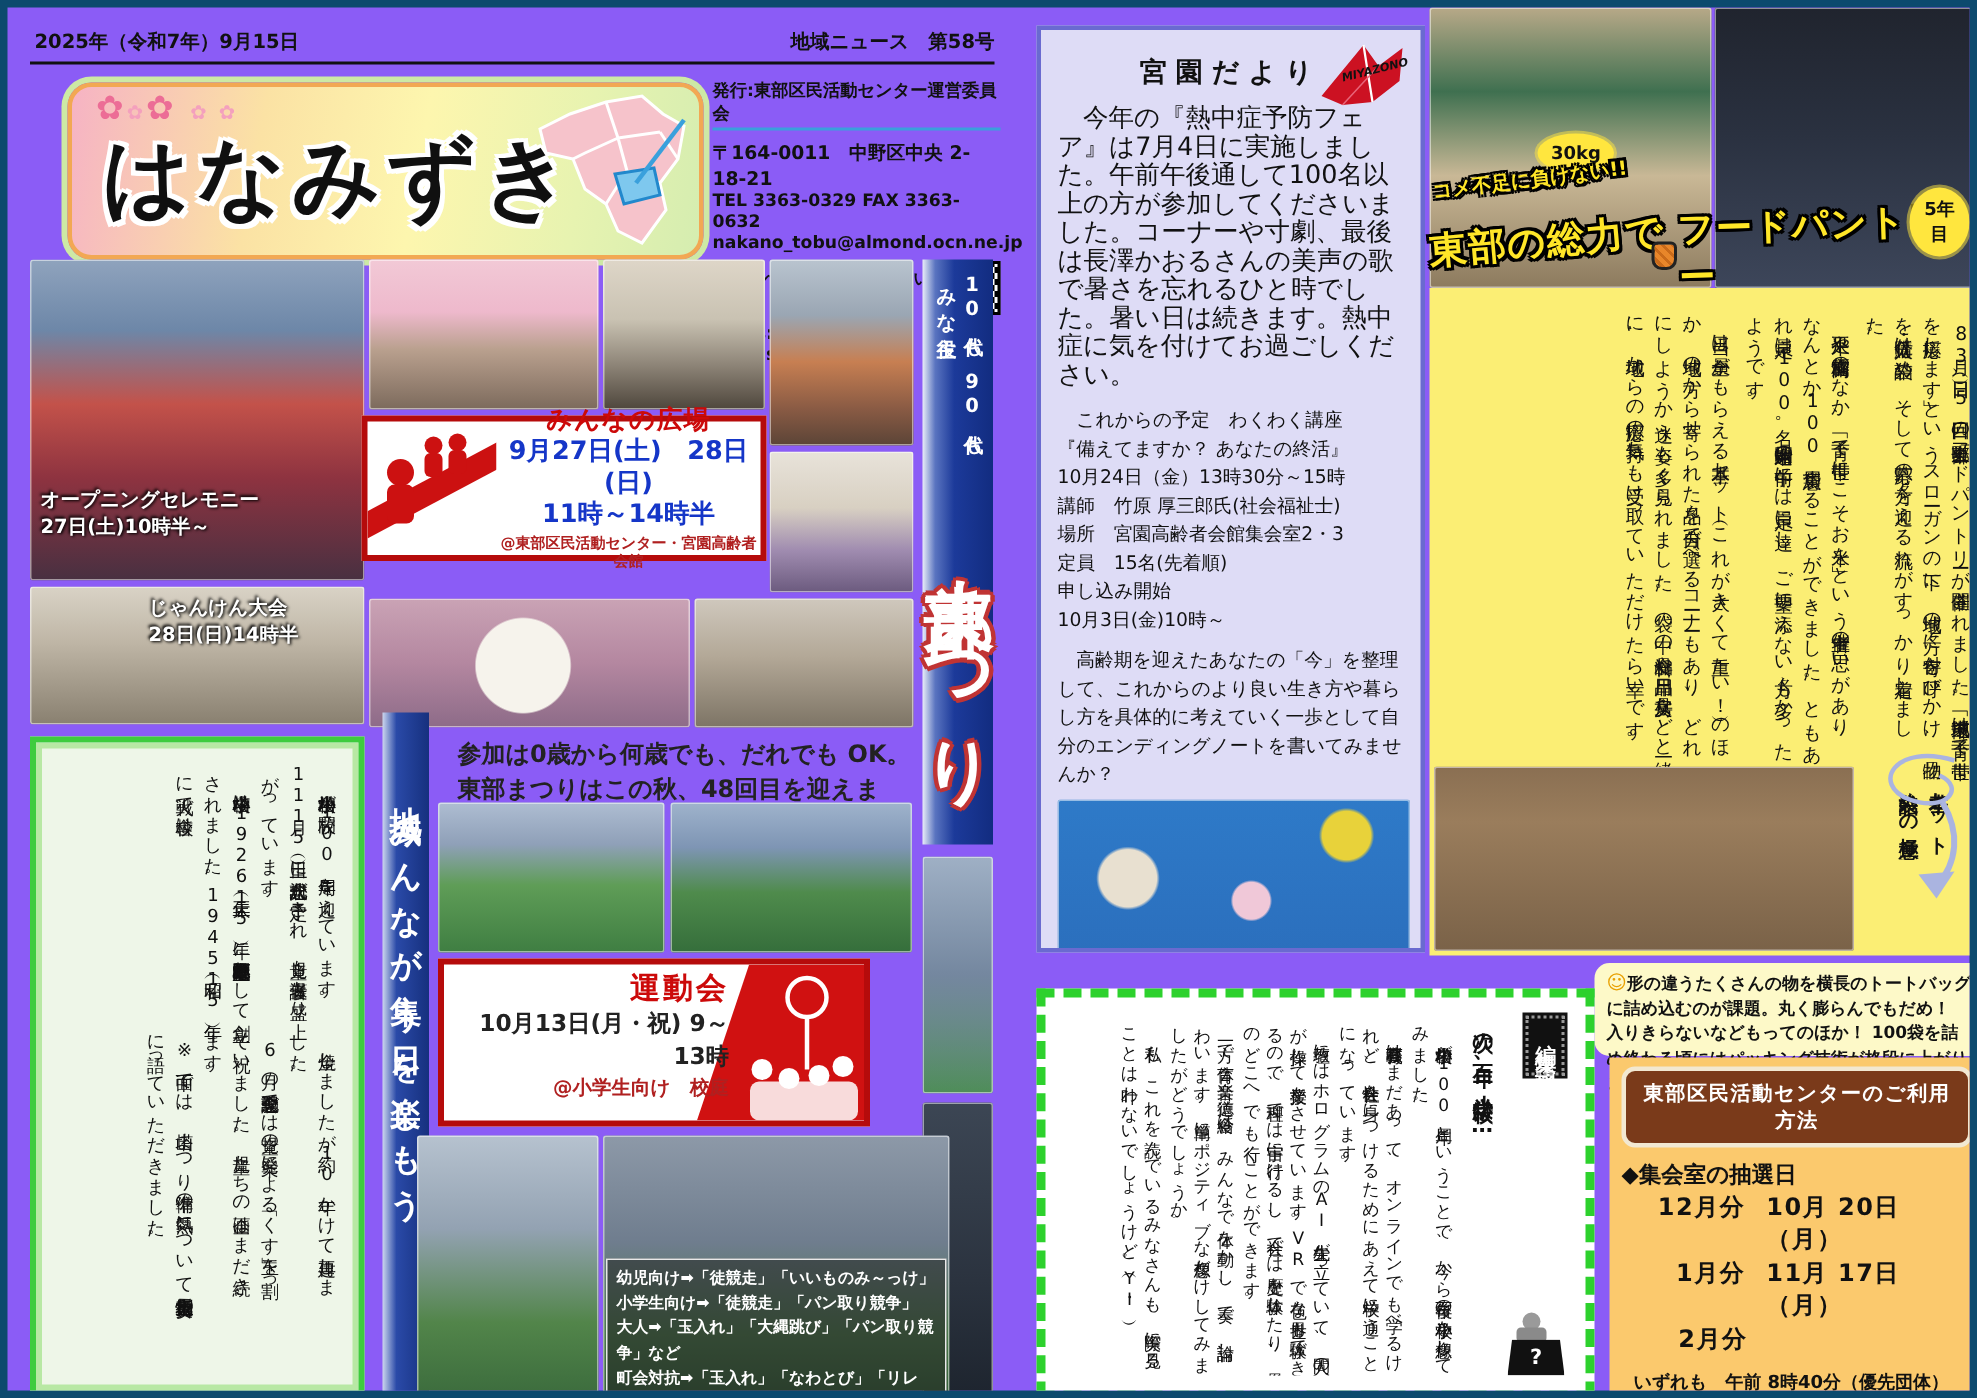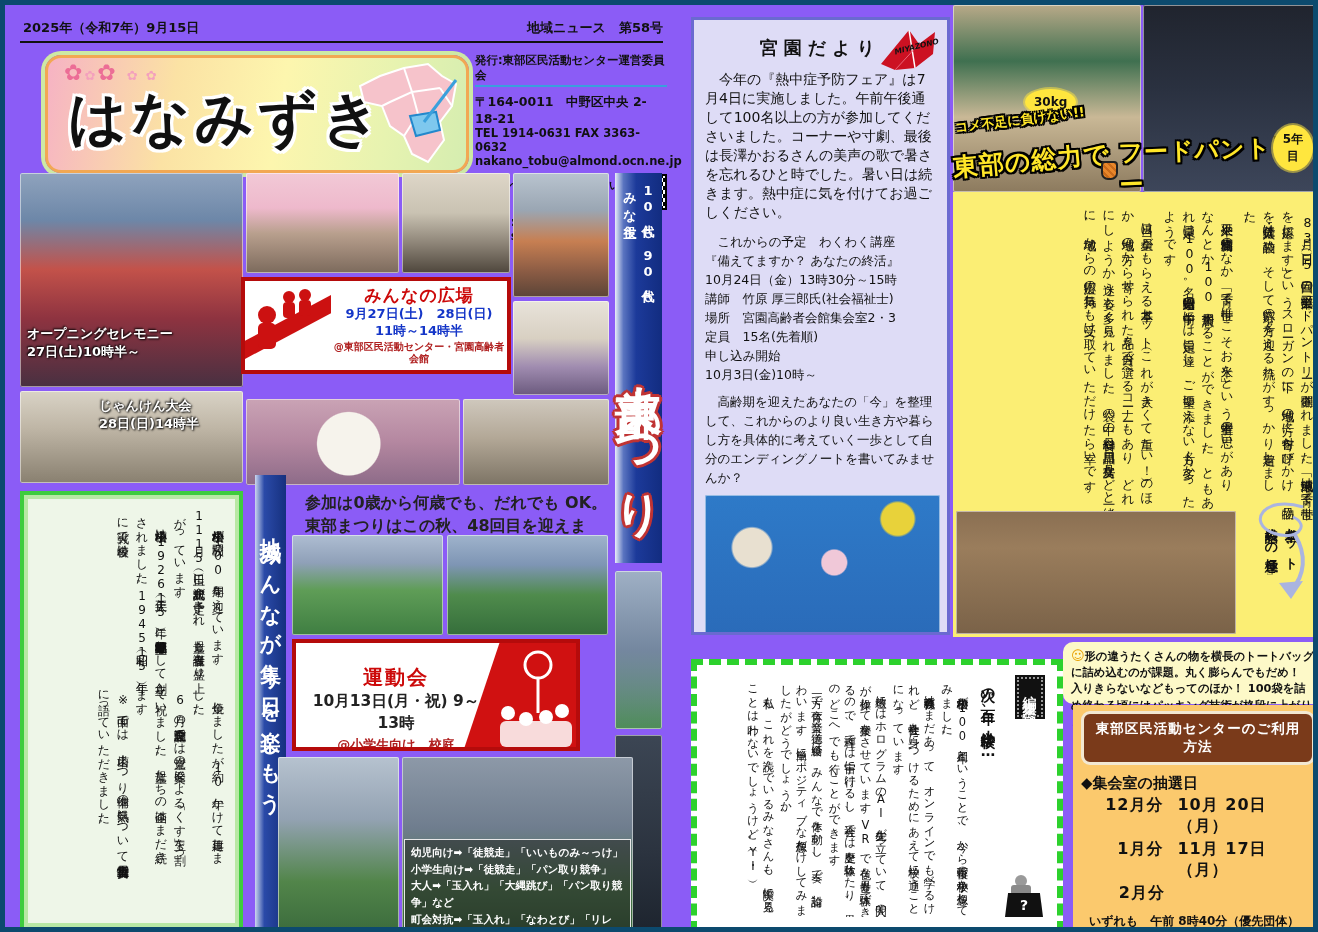--- a/index.html
+++ b/index.html
@@ -75,27 +75,27 @@
 
   .ph-cap { position:absolute; color:#fff; font-size:13px; font-weight:bold; line-height:1.35;
             text-shadow:1px 1px 2px #000, -1px -1px 2px #000; }
 
   
   .hiroba { left:236px; top:272px; width:270px; height:97px; background:#fff; border:4px solid #b50b0b;
             display:flex; align-items:center; }
   .hiroba-ill { width:86px; height:100%; flex:0 0 auto; position:relative; overflow:hidden; }
   .hiroba-txt { flex:1; text-align:center; line-height:1.25; }
   .hiroba-title { color:#cc0909; font-size:17px; font-weight:900; letter-spacing:1px; }
-  .hiroba-dates, .hiroba-time { color:#1536c8; font-size:13px; font-weight:900; }
+  .hiroba-dates, .hiroba-time { color:#1536c8; font-size:17px; font-weight:900; }
   .hiroba-venue { color:#b02020; font-size:10px; font-weight:bold; margin-top:2px; }
 
   .undokai { left:287px; top:634px; width:288px; height:112px; background:#fff; border:4px solid #b50b0b; overflow:hidden; }
   .undokai-red { position:absolute; right:0; top:0; width:116px; height:100%; background:#d01111;
                  clip-path:polygon(34% 0,100% 0,100% 100%,4% 100%); }
-  .undokai-txt { position:absolute; left:10px; top:20px; width:180px; text-align:center; line-height:1.4; }
+  .undokai-txt { position:absolute; left:10px; top:1px; width:180px; text-align:right; line-height:1.4; }
   .undokai-title { color:#cc0909; font-size:20px; font-weight:900; letter-spacing:2px; }
   .undokai-dt { color:#222; font-size:15.5px; font-weight:900; }
   .undokai-venue { color:#b02020; font-size:13px; font-weight:bold; margin-top:2px; }
 
   
   .band-right { left:610px; top:168px; width:47px; height:390px;
                 background:linear-gradient(90deg,#e9edf8 0%,#5a74c0 18%,#1c3a9a 45%,#122c80 100%); }
   .band-sub { position:absolute; left:50%; transform:translateX(-50%); top:10px; height:136px;
               color:#fff; font-size:13px; font-weight:900; letter-spacing:1px; }
   .band-title { left:596px; top:300px; width:76px; height:256px; color:#fff; font-size:47px; font-weight:900;
@@ -123,21 +123,21 @@
   
   .intro { left:300px; top:486px; width:303px; text-align:left; font-size:16px; font-weight:bold; color:#222; line-height:1.45; }
   .progcap { left:399px; top:834px; width:227px; height:92px; background:rgba(35,35,35,.55);
              border:1px solid #e8e8e8; color:#fff; font-size:10.6px; font-weight:bold; line-height:1.58; padding:4px 6px; }
 
   
   .miya { left:686px; top:12px; width:259px; height:618px; background:#dedcf6; border:3px solid #6a6ad0; padding:10px 11px; overflow:hidden; }
   .miya-title { text-align:center; font-size:18px; font-weight:bold; letter-spacing:6px; margin-top:6px; }
   .crane { position:absolute; right:6px; top:4px; width:66px; height:50px; }
   .crane-label { position:absolute; right:8px; top:22px; font-size:7.5px; font-weight:bold; font-style:italic; transform:rotate(-14deg); color:#111; }
-  .miya-p { font-size:14px; line-height:19px; margin-top:10px; }
+  .miya-p { font-size:17px; line-height:19px; margin-top:10px; }
   .miya-sched { font-size:12.5px; line-height:19px; margin-top:10px; }
   .miya-wrap { margin-top:8px; overflow:hidden; }
   .miya-p2 { font-size:12.5px; line-height:19px; }
   .miya-art { position:relative; width:235px; height:150px; margin-top:8px; }
   .miya-foot { text-align:center; font-size:15.5px; font-weight:bold; margin-top:8px; letter-spacing:1px; }
   .phone-ic { color:#e8336e; font-size:17px; font-weight:bold; margin:0 3px; }
 
   
   .pan-slogan { left:950px; top:114px; font-size:13px; transform:rotate(-7deg); transform-origin:left; }
   .outline-y { color:#ffe628; font-weight:900;
@@ -198,21 +198,21 @@
     <svg class="map-svg" width="110" height="108" viewBox="0 0 110 108">
       <path d="M52 6 L76 2 L90 14 L104 22 L100 44 L88 60 L92 78 L76 100 L60 92 L52 74 L38 64 L30 44 L12 40 L8 24 L28 14 Z" fill="#f6c3cb" stroke="#fff" stroke-width="2"></path>
       <path d="M52 6 L60 30 L38 40 L30 44 M60 30 L88 26 M60 30 L66 52 L88 60 M66 52 L52 74 M88 26 L100 44" stroke="#fff" stroke-width="2" fill="none"></path>
       <path d="M58 54 L84 50 L88 68 L64 74 Z" fill="#7ec8ee" stroke="#2288cc" stroke-width="2"></path>
       <path d="M72 60 L104 18" stroke="#3aa0dc" stroke-width="3" fill="none"></path>
     </svg>
   </div>
   <div class="abs pub">
     <div class="pub-issuer">発行:東部区民活動センター運営委員会</div>
     <div class="pub-postal">〒164-0011　中野区中央 2-18-21</div>
-    <div class="pub-tel">TEL 1914-0631 FAX 3363-0632</div>
+    <div class="pub-tel">TEL 3363-0329 FAX 3363-0632</div>
     <div class="pub-mail">nakano_tobu@almond.ocn.ne.jp</div>
     <div class="pub-row">
       <span class="pub-home">ホームページも御覧ください→</span>
       <span class="qr"></span>
     </div>
     <div class="pub-url">https://nakano-tobu.securesite.jp</div>
   </div>
 
   <div class="photo ph-taiko" style="left:15px;top:168px;width:223px;height:214px;"></div>
   <div class="ph-cap pre" style="left:22px;top:320px;">オープニングセレモニー

